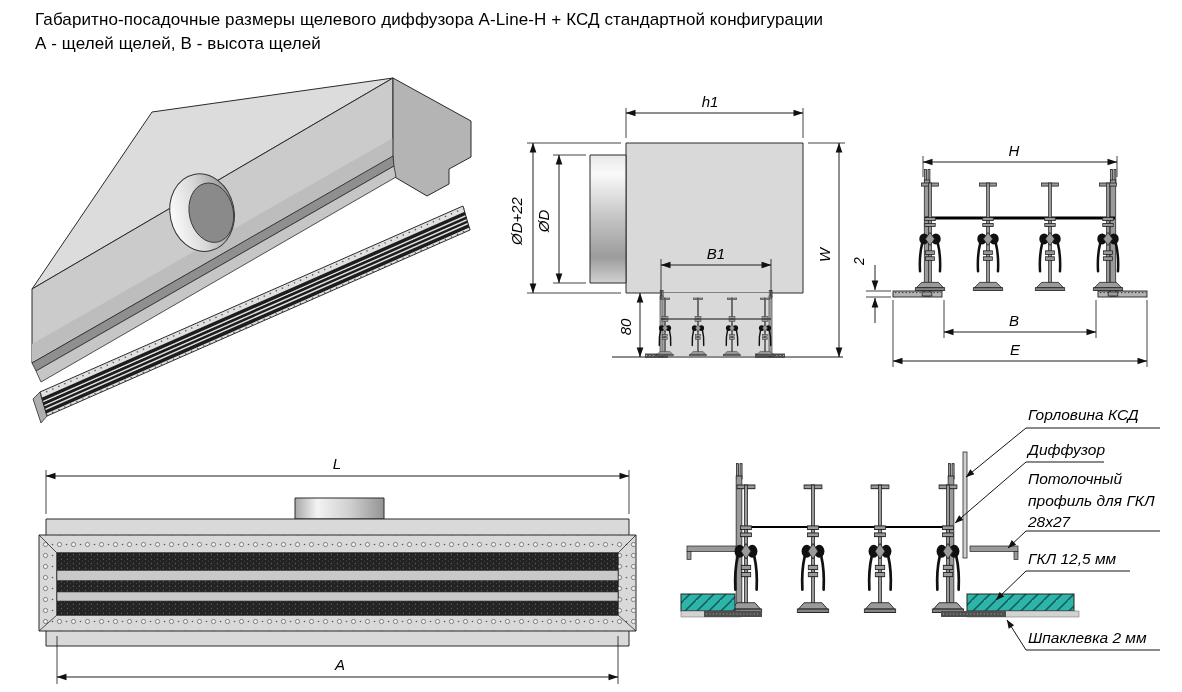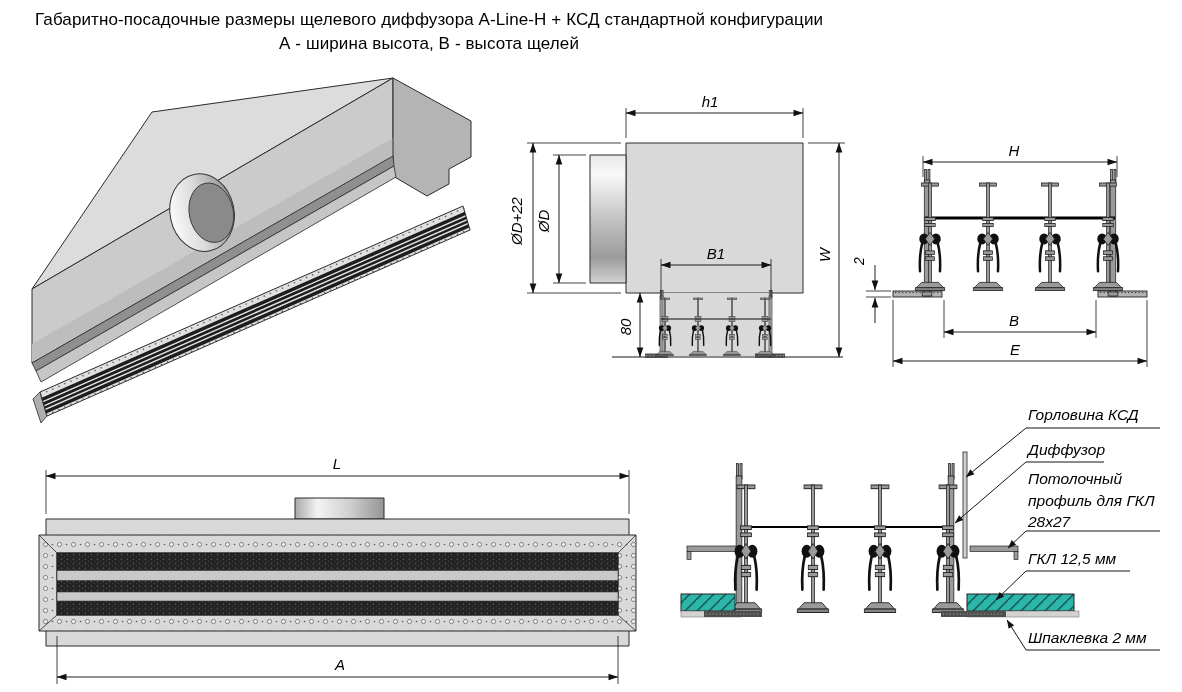--- a/index.html
+++ b/index.html
@@ -1,17 +1,17 @@
 <!DOCTYPE html>
 <html><head>
 <meta charset="utf-8">
 <style>
   html,body{margin:0;padding:0;background:#fff;}
   .canvas{position:relative;width:1182px;height:692px;background:#ffffff;overflow:hidden;
-          font-family:"Liberation Sans",sans-serif;text-align:center;}
+          font-family:"Liberation Sans",sans-serif;}
   .title-block{position:absolute;left:35px;top:8px;color:#000;}
   .title-line{font-size:17px;line-height:1.42;font-weight:400;letter-spacing:0.1px;}
   svg{position:absolute;left:0;top:0;}
   .outline{stroke:#2a2a2a;stroke-width:1;stroke-linejoin:round;}
   .thin{stroke:#2a2a2a;stroke-width:0.8;}
   .dimline{stroke:#141414;stroke-width:0.95;fill:none;}
   .extline{stroke:#141414;stroke-width:0.8;fill:none;}
   text.dim{font:italic 15px "Liberation Sans",sans-serif;fill:#000;}
   text.dimsm{font:italic 14px "Liberation Sans",sans-serif;fill:#000;}
   text.callout{font:italic 15.5px "Liberation Sans",sans-serif;fill:#000;}
@@ -24,21 +24,21 @@
   .bodyfill{fill:#d9d9d9;}
   .flange{fill:#b3b3b3;stroke:#222;stroke-width:0.9;}
 </style>
 </head>
 <body>
 
 <div class="canvas">
 
   <div class="title-block">
     <div class="title-line">Габаритно-посадочные размеры щелевого диффузора A-Line-H + КСД стандартной конфигурации</div>
-    <div class="title-line">А - ширина высота, В - высота щелей</div>
+    <div class="title-line">А - щелей щелей, В - высота щелей</div>
   </div>
 
   <svg width="1182" height="692" viewBox="0 0 1182 692">
     <defs>
       <marker id="ma" viewBox="0 0 10 8" refX="9.4" refY="4" markerWidth="11" markerHeight="8.5" orient="auto-start-reverse">
         <path d="M0,0.7 L9.6,4 L0,7.3 Z" fill="#111"></path>
       </marker>
       <marker id="ml" viewBox="0 0 9 8" refX="8.2" refY="4" markerWidth="10" markerHeight="8" orient="auto">
         <path d="M0,0.8 L8.4,4 L0,7.2 Z" fill="#111"></path>
       </marker>

